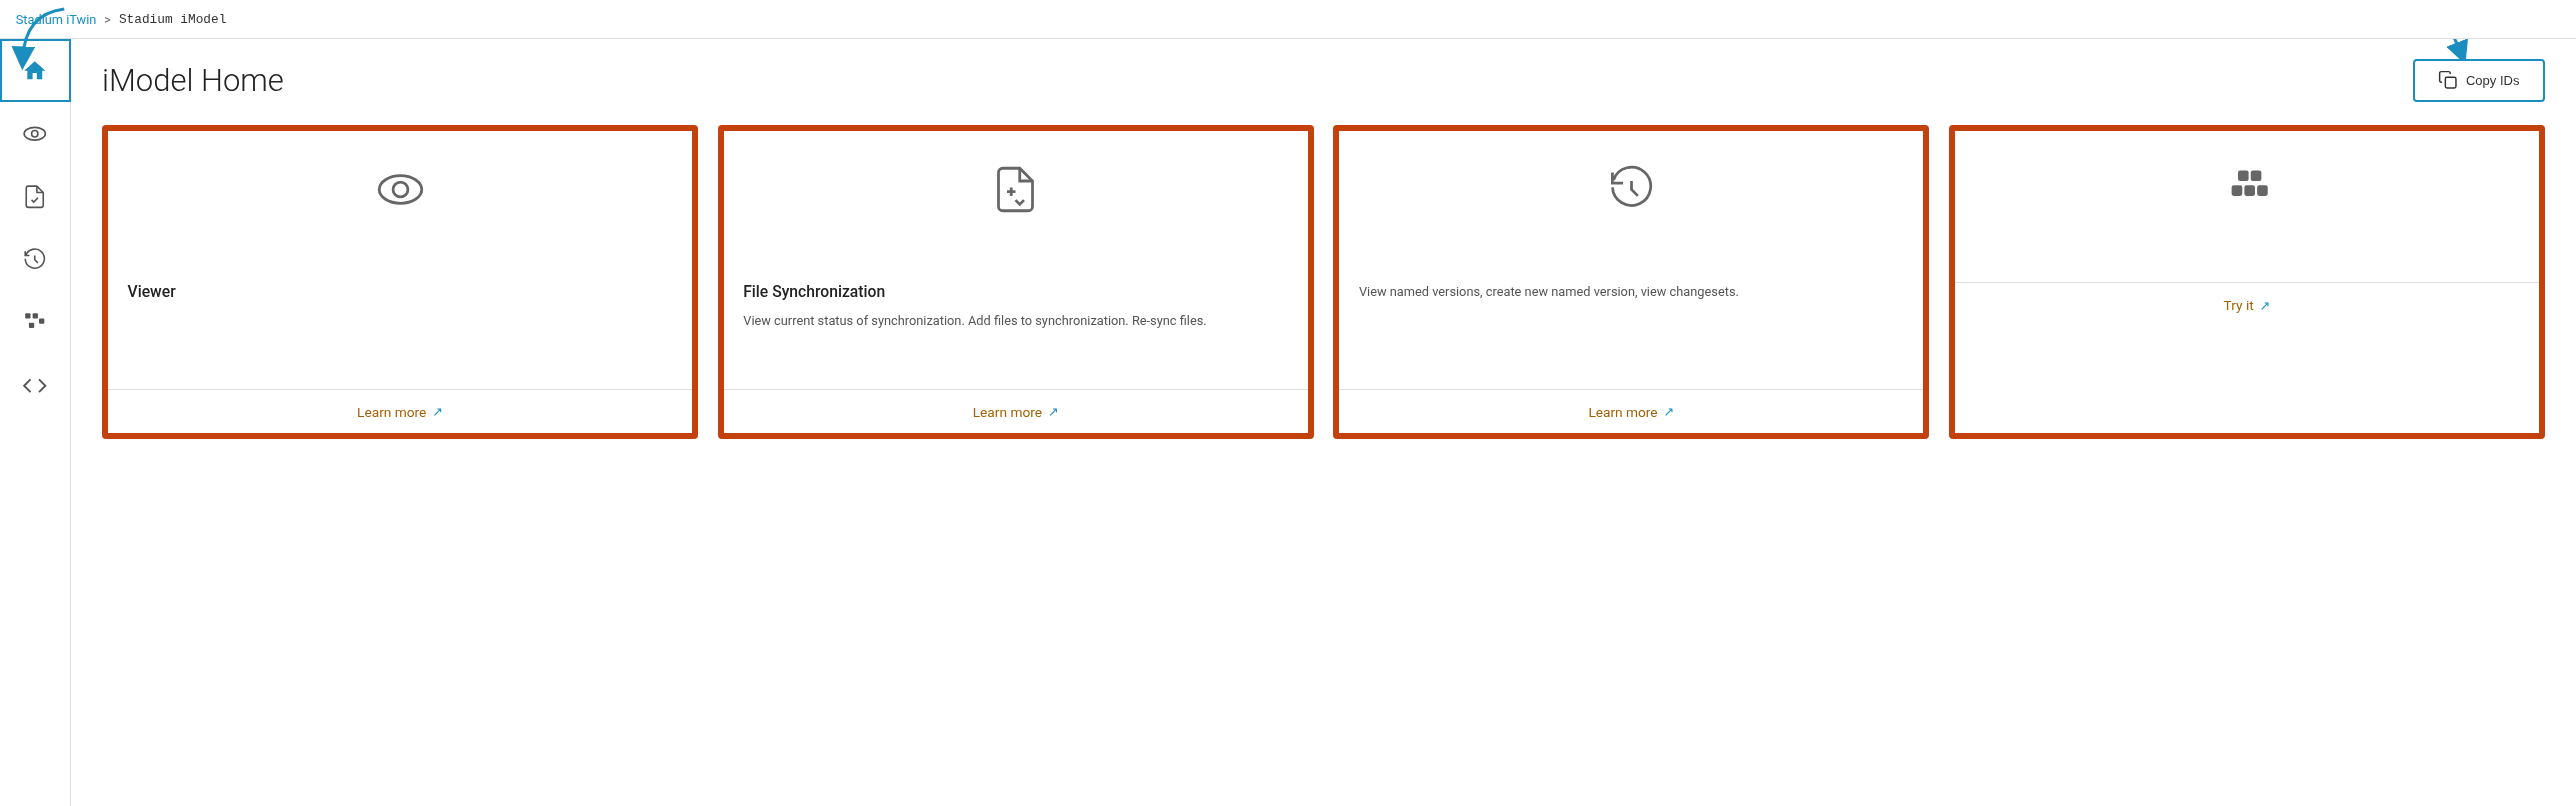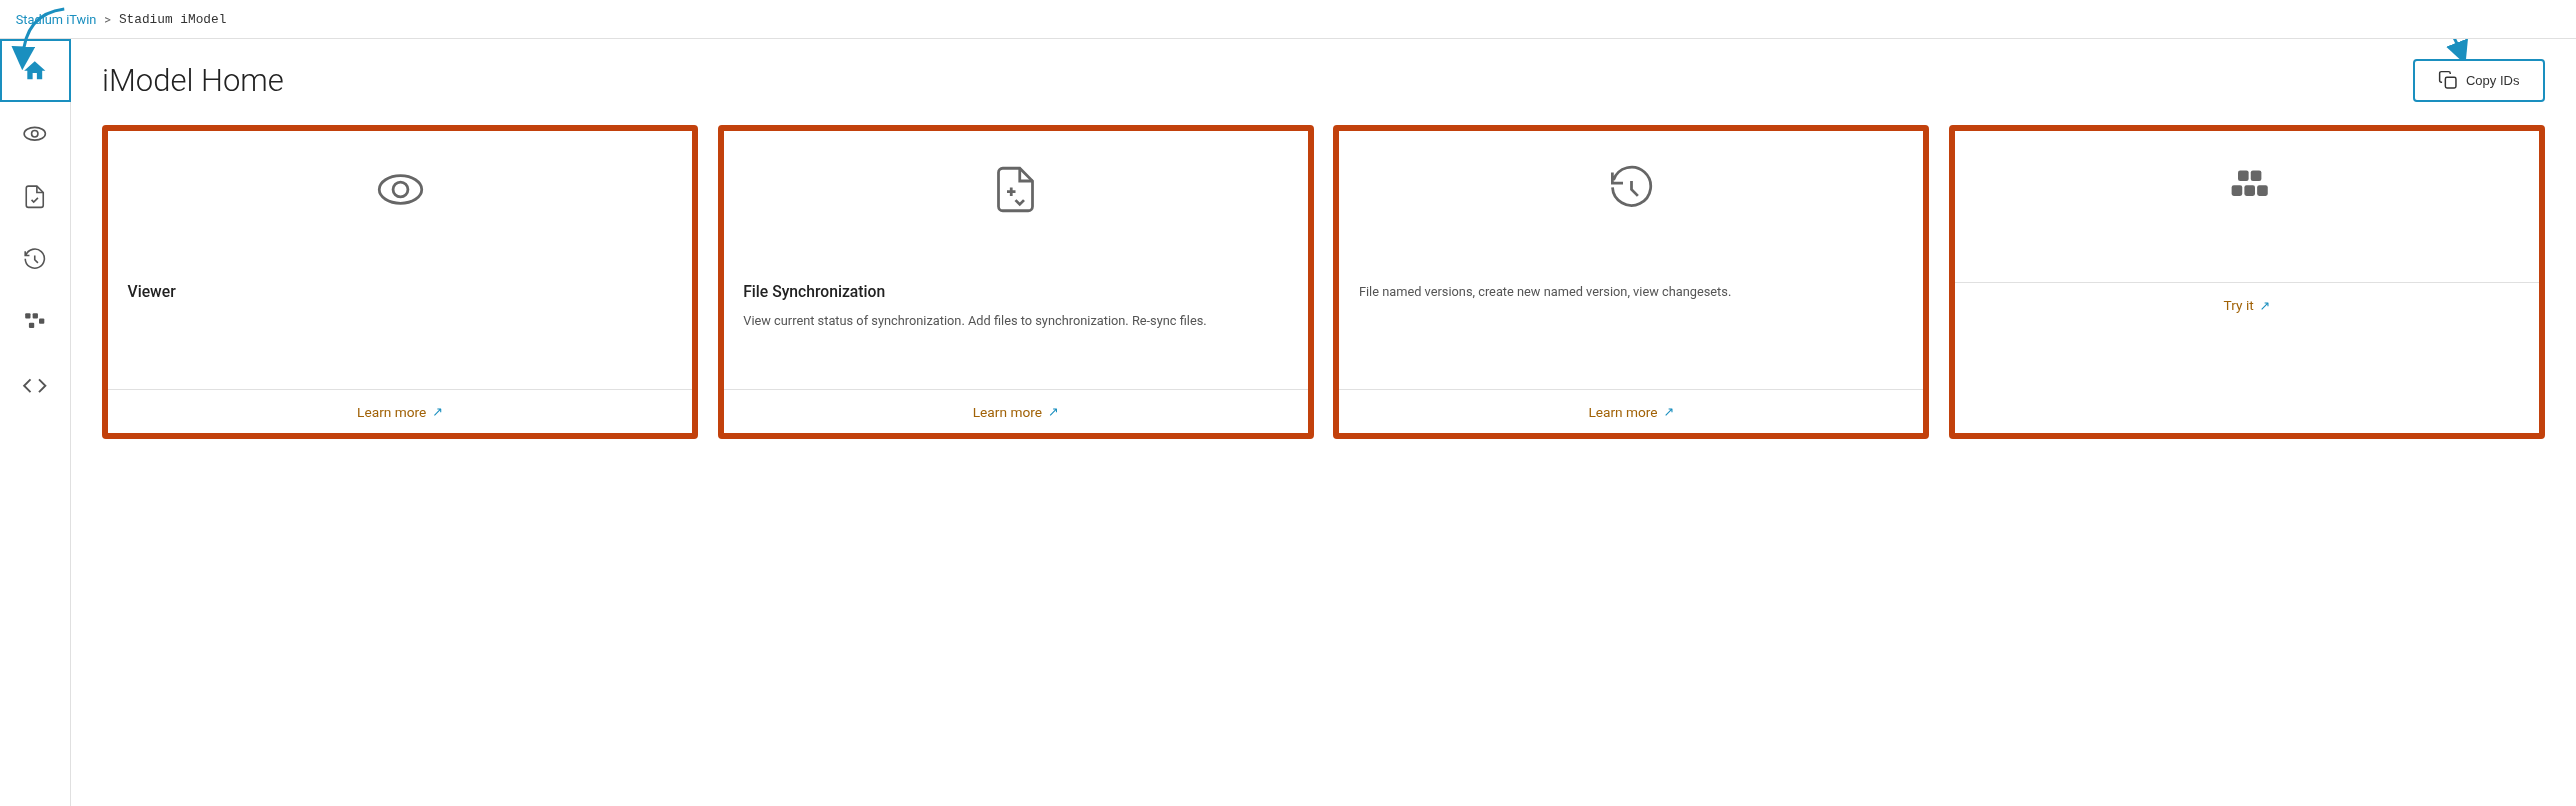--- a/index.html
+++ b/index.html
@@ -311,21 +311,21 @@
       </div>
 
       <div class="card">
         <div class="card-icon-area">
           <svg viewBox="0 0 24 24" fill="none" stroke="#666" stroke-width="1.3">
             <path d="M12 8v4l3 3"></path>
             <path d="M3.05 11a9 9 0 1 0 .5-3.5M3 4v5h5"></path>
           </svg>
         </div>
         <div class="card-body">
-          <div class="card-desc">File named versions, create new named version, view changesets.</div>
+          <div class="card-desc">View named versions, create new named version, view changesets.</div>
         </div>
         <div class="card-footer">
           <a class="card-footer-link">Learn more</a>
           <span class="external-icon">↗</span>
         </div>
       </div>
 
       <div class="card">
         <div class="card-icon-area">
           <svg viewBox="0 0 48 48" fill="#666">

